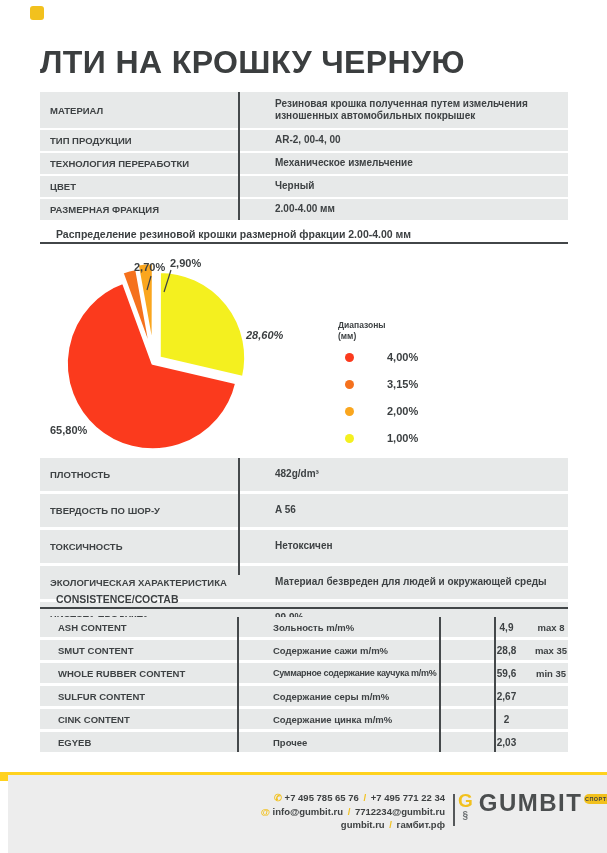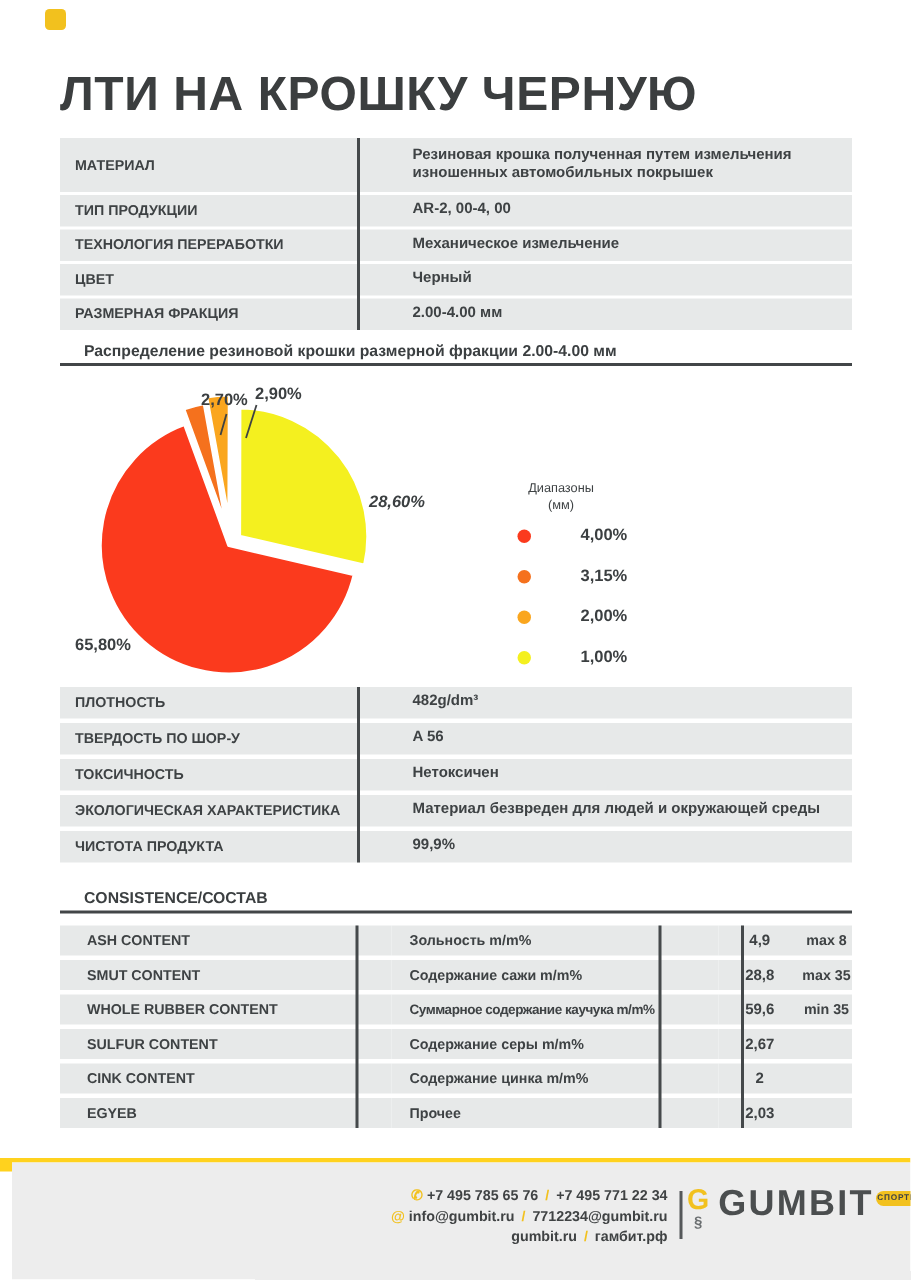--- a/index.html
+++ b/index.html
@@ -7,40 +7,40 @@
   .page{position:absolute;inset:0;background:#fff;}
 
   .corner-mark{position:absolute;left:30px;top:6px;width:14px;height:14px;border-radius:3px;background:#F2C11E;}
 
   .page-title{position:absolute;left:40px;top:44px;font-size:32px;font-weight:900;letter-spacing:.4px;color:#3b3e3f;}
 
   .tbl{position:absolute;left:40px;width:528px;}
   .row{display:flex;margin-bottom:2px;}
   .t1 .row{height:21px;}
   .t1 .row.tall{height:36px;}
-  .t2 .row{height:21px;margin-bottom:3px;}
+  .t2 .row{height:33px;margin-bottom:3px;}
   .t3 .row{height:20px;margin-bottom:3px;}
   .cell{background:#E7E9E9;display:flex;align-items:center;}
   .lbl{width:198px;padding:0 8px 0 10px;font-size:9.5px;font-weight:700;}
   .val{flex:1;padding:0 6px 0 19px;font-size:10px;font-weight:700;line-height:12.5px;}
   .vdiv{position:absolute;top:0;width:2px;background:#45494B;}
   .t1 .vdiv,.t2 .vdiv{left:198px;}
 
   .rule{position:absolute;left:40px;width:528px;height:2px;background:#424648;}
   .sec-title{position:absolute;left:56px;font-size:10.5px;font-weight:800;color:#3b3f41;}
 
   
   .chart-wrap{position:absolute;left:40px;top:250px;width:310px;height:215px;}
   .pie-label{position:absolute;font-size:11px;font-weight:800;color:#3b3f41;white-space:nowrap;}
   .pl-270{left:94px;top:11px;}
   .pl-290{left:130px;top:7px;}
   .pl-2860{left:206px;top:79px;font-style:italic;}
   .pl-6580{left:10px;top:174px;}
   .legend{position:absolute;left:338px;top:320px;width:130px;}
-  .legend-title{width:72px;text-align:center;font-size:8.5px;font-weight:400;line-height:11px;color:#3e4244;}
+  .legend-title{width:72px;text-align:left;font-size:8.5px;font-weight:700;line-height:11px;color:#3e4244;}
   .legend-row{display:flex;align-items:center;margin-top:15px;gap:24px;}
   .legend-row.first{margin-top:9px;}
   .legend-dot{width:9px;height:9px;border-radius:50%;margin:0 9px 0 7px;}
   .legend-label{font-size:11px;font-weight:800;color:#3b3f41;}
 
   
   .t3 .c1{width:197px;padding:0 6px 0 18px;font-size:9.5px;font-weight:700;}
   .t3 .c2{width:202px;padding:0 4px 0 12px;font-size:9.5px;font-weight:700;}
   .t3 .c2.cond{font-size:9px;letter-spacing:-0.3px;}
   .t3 .c3{width:55px;justify-content:center;font-size:10px;font-weight:700;}

